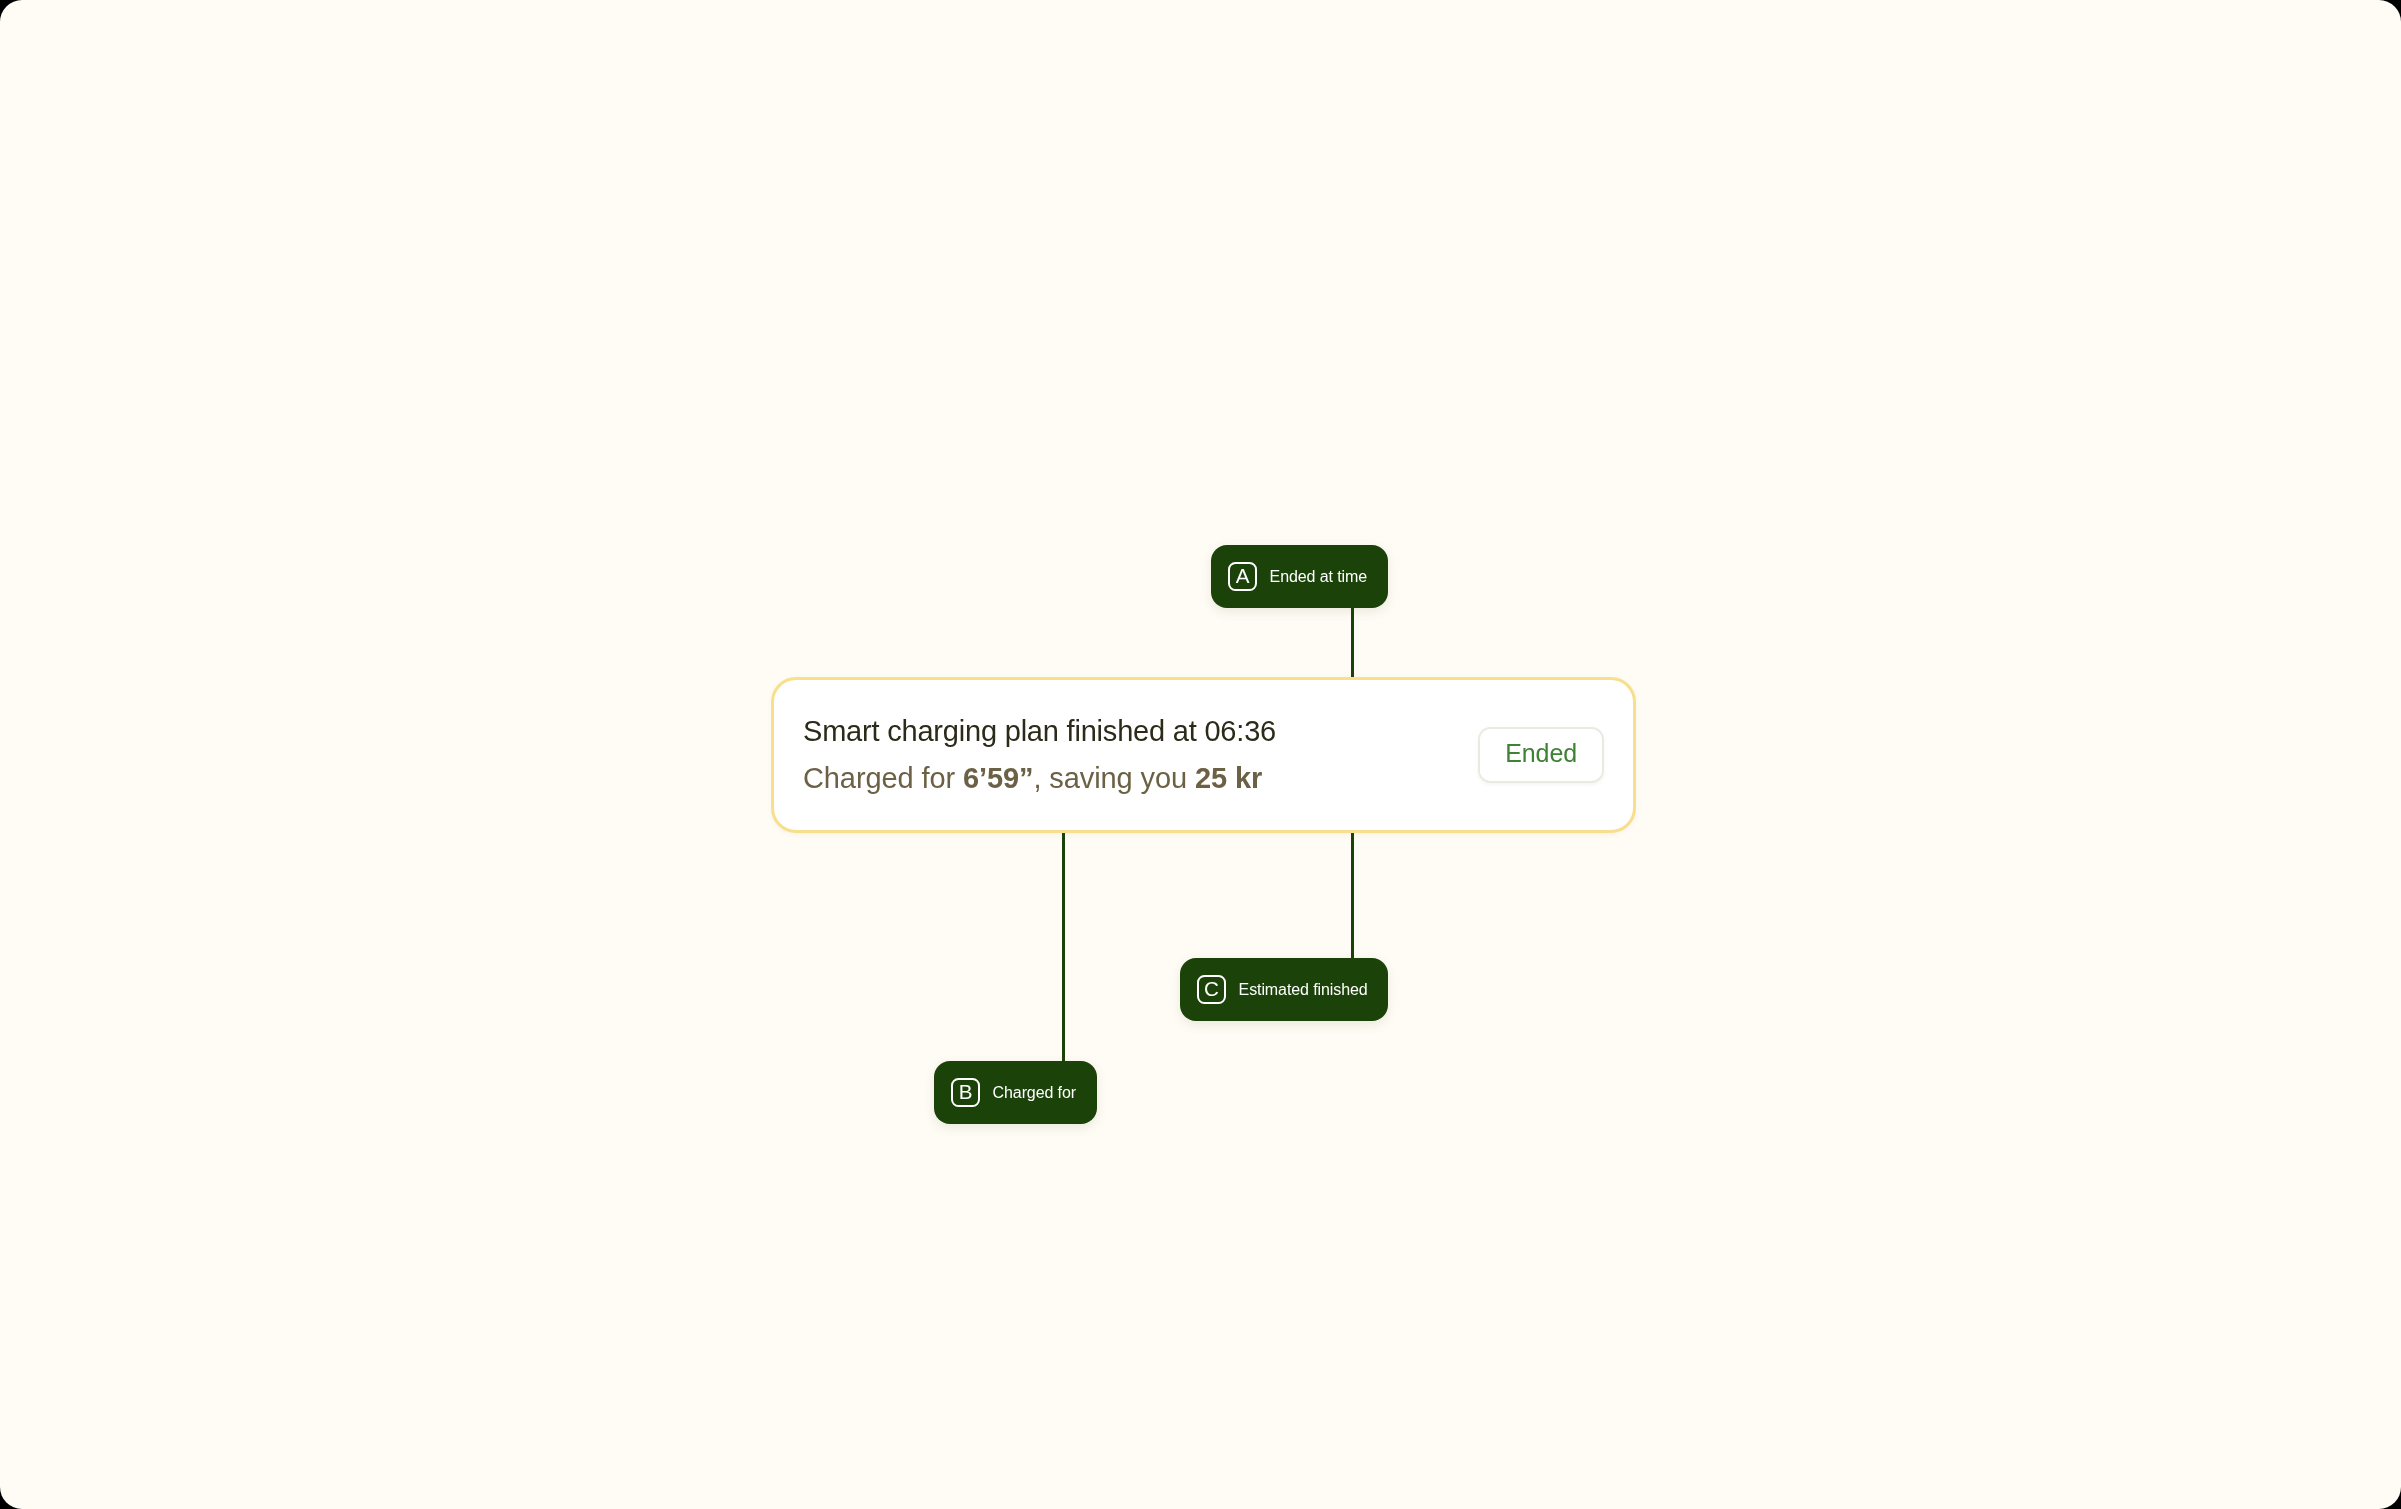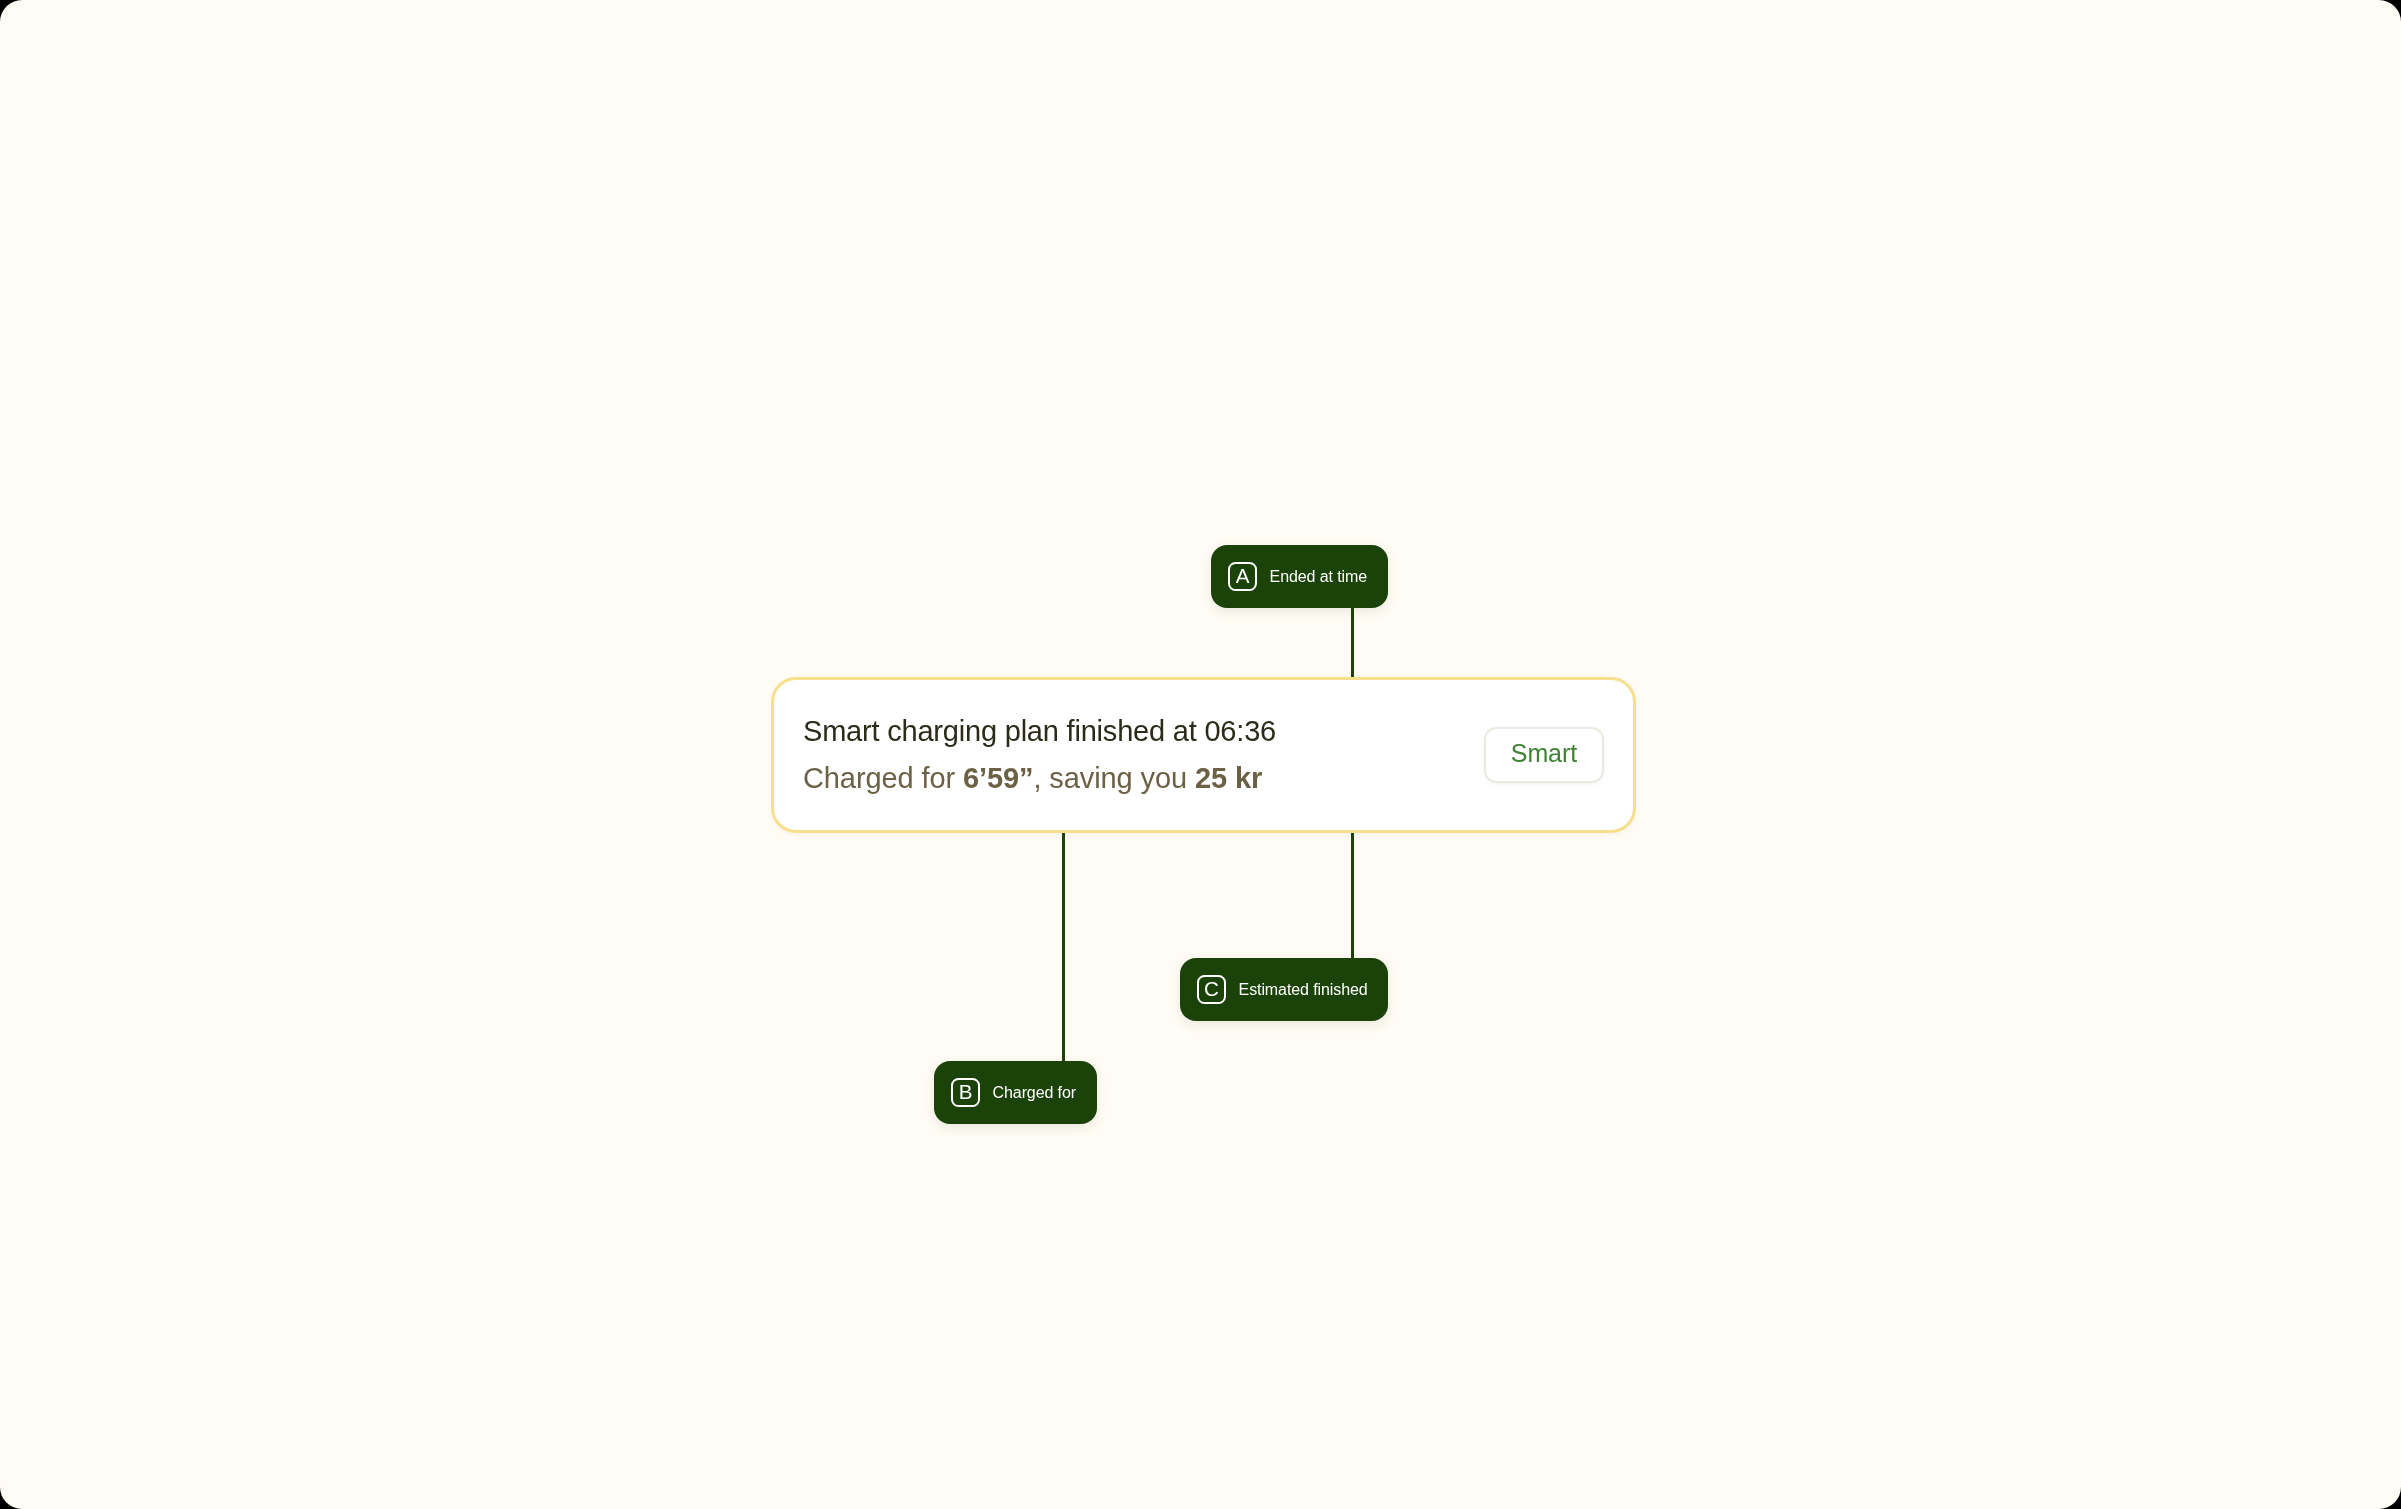--- a/index.html
+++ b/index.html
@@ -142,21 +142,21 @@
   <div class="dot" style="left:1057px; top:806px;"></div>
 
   <div class="connector" style="left:1351px; top:812px; height:150px;"></div>
   <div class="dot" style="left:1345px; top:806px;"></div>
 
   <div id="notif-card">
     <div id="notif-text">
       <div id="notif-title">Smart charging plan finished at 06:36</div>
       <div id="notif-sub"><span>Charged for </span><b>6’59”</b><span>, saving you </span><b>25 kr</b></div>
     </div>
-    <button id="view-button">Smart</button>
+    <button id="view-button">Ended</button>
   </div>
 
   <div class="chip" style="left:1211px; top:545px;">
     <span class="chip-badge">A</span>
     <span class="chip-label">Ended at time</span>
   </div>
 
   <div class="chip" style="left:934px; top:1061px;">
     <span class="chip-badge">B</span>
     <span class="chip-label">Charged for</span>

